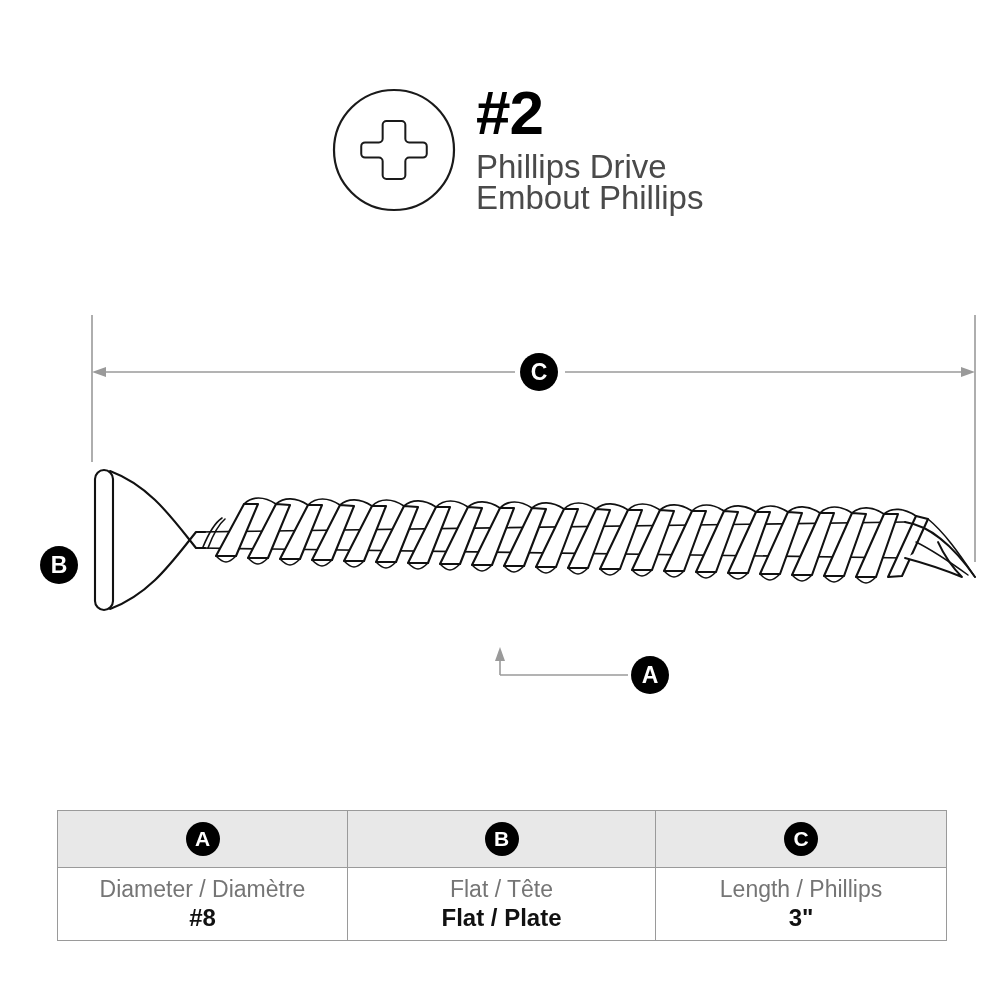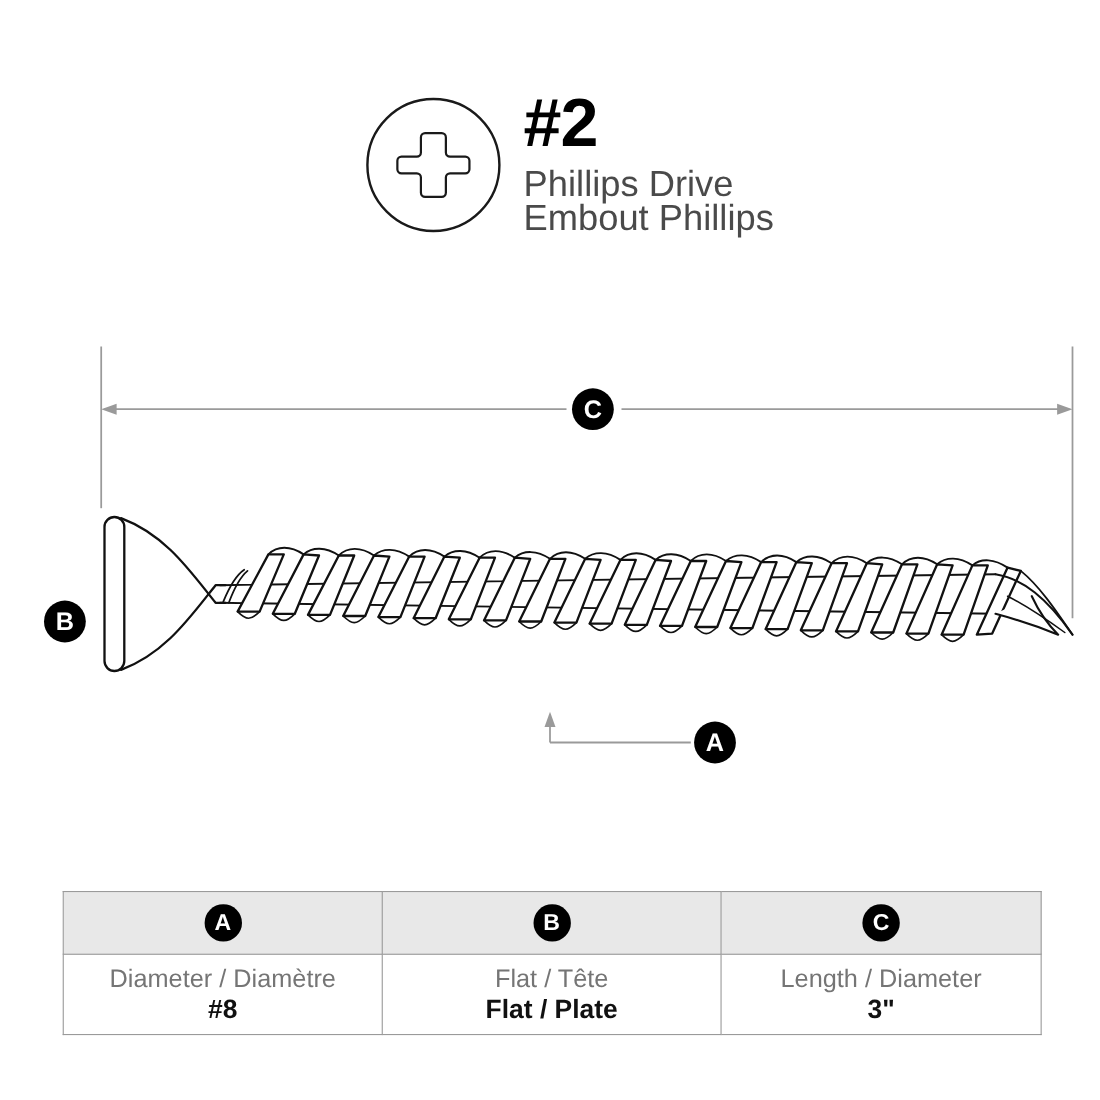--- a/index.html
+++ b/index.html
@@ -342,18 +342,18 @@
   <tr>
     <td class="td-cell col-a">
       <div class="cell-label">Diameter / Diamètre</div>
       <div class="cell-value">#8</div>
     </td>
     <td class="td-cell col-b">
       <div class="cell-label">Flat / Tête</div>
       <div class="cell-value">Flat / Plate</div>
     </td>
     <td class="td-cell col-c">
-      <div class="cell-label">Length / Diameter</div>
+      <div class="cell-label">Length / Phillips</div>
       <div class="cell-value">3"</div>
     </td>
   </tr>
 </tbody>
   </table>
 
 </body></html>

